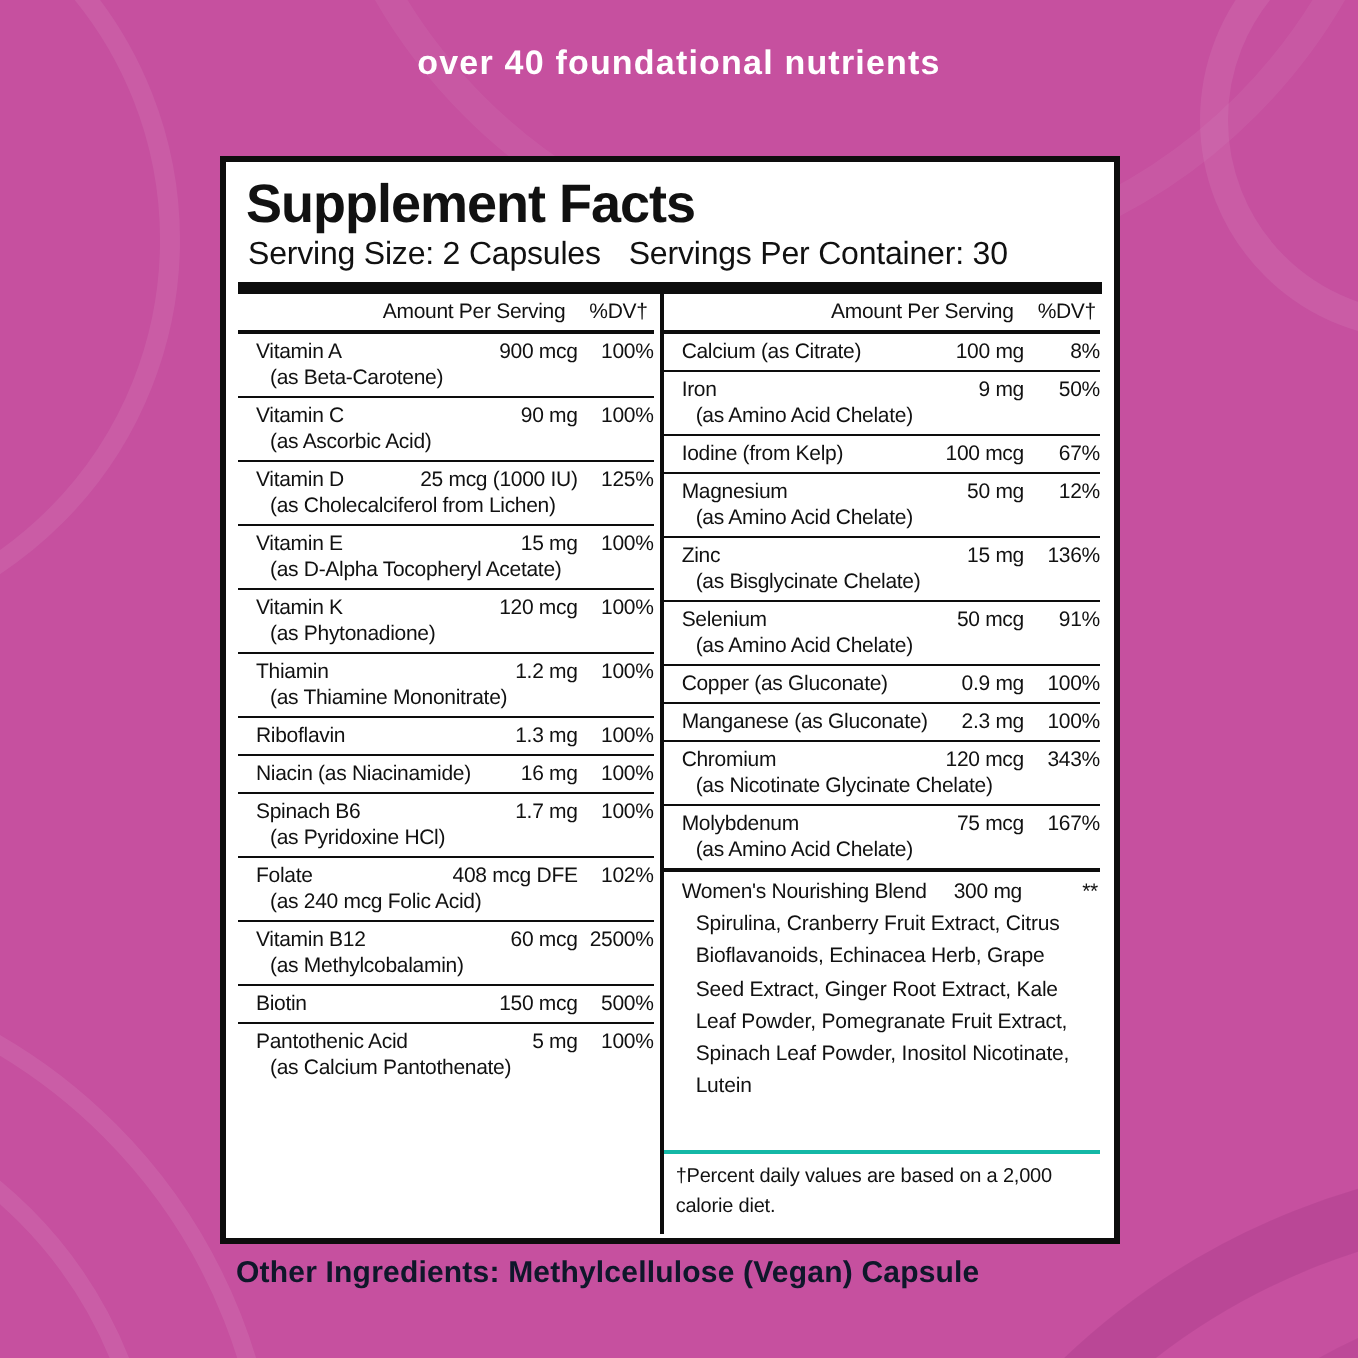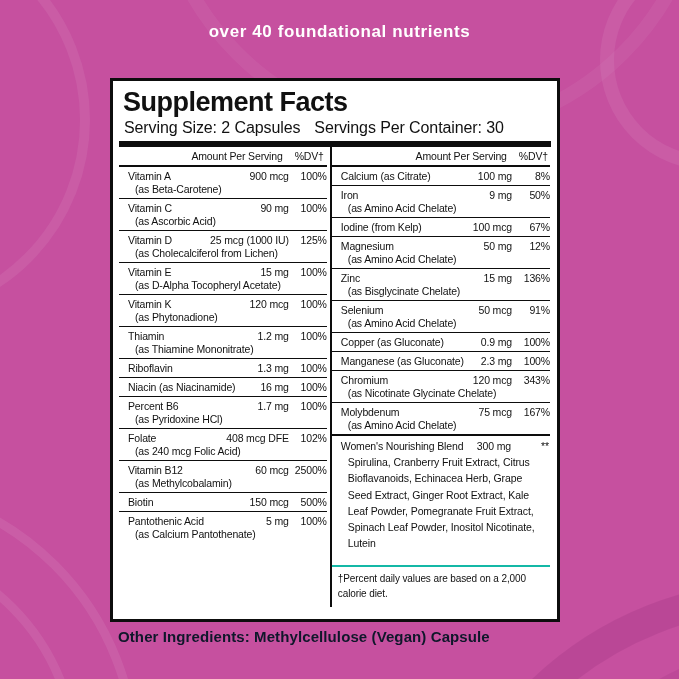--- a/index.html
+++ b/index.html
@@ -23,21 +23,21 @@
   .heading {
     position:absolute; left:0; right:0; top:22px;
     text-align:center; color:#ffffff;
     font-size:17px; font-weight:800; letter-spacing:0.6px;
   }
 
   .label-box {
     position:absolute; left:110px; top:78px;
     width:450px; height:544px;
     background:#ffffff; border:3px solid #0d0d0d;
-    padding:4px 6px 12px 6px;
+    padding:4px 6px 2px 6px;
     display:flex; flex-direction:column;
   }
   .sf-title { font-size:27px; font-weight:700; letter-spacing:-0.5px; margin:2px 0 1px 4px; }
   .serving-line { font-size:16px; margin:0 0 4px 5px; letter-spacing:-0.1px; }
   .serving-line .seg { margin-right:14px; }
   .thick-bar { height:6px; background:#0d0d0d; }
 
   .cols { display:flex; flex:1; min-height:0; }
   .col { display:flex; flex-direction:column; font-size:10.5px; letter-spacing:-0.15px; }
   .col.left  { width:48.8%; padding:0 3px 0 0; }
@@ -171,21 +171,21 @@
             <div class="l1">
               <span class="nm">Niacin (as Niacinamide)</span>
               <span class="amt">16 mg</span>
               <span class="dvv">100%</span>
             </div>
 
           </div>
 
           <div class="row">
             <div class="l1">
-              <span class="nm">Percent B6</span>
+              <span class="nm">Spinach B6</span>
               <span class="amt">1.7 mg</span>
               <span class="dvv">100%</span>
             </div>
             <div class="sub">(as Pyridoxine HCl)</div>
           </div>
 
           <div class="row">
             <div class="l1">
               <span class="nm">Folate</span>
               <span class="amt">408 mcg DFE</span>

